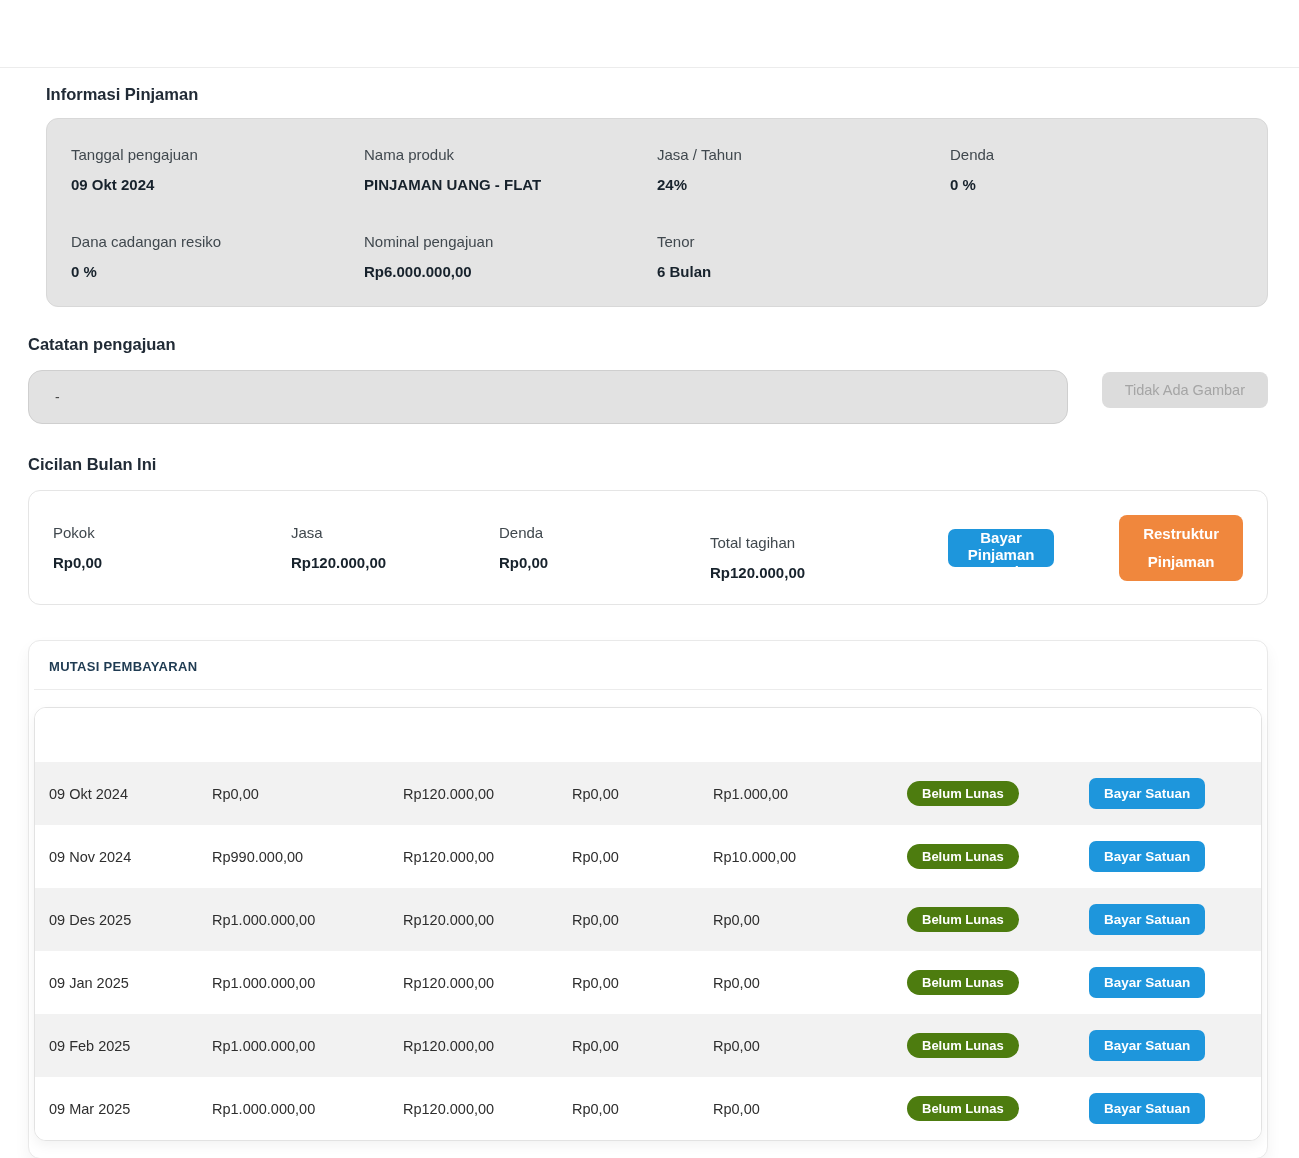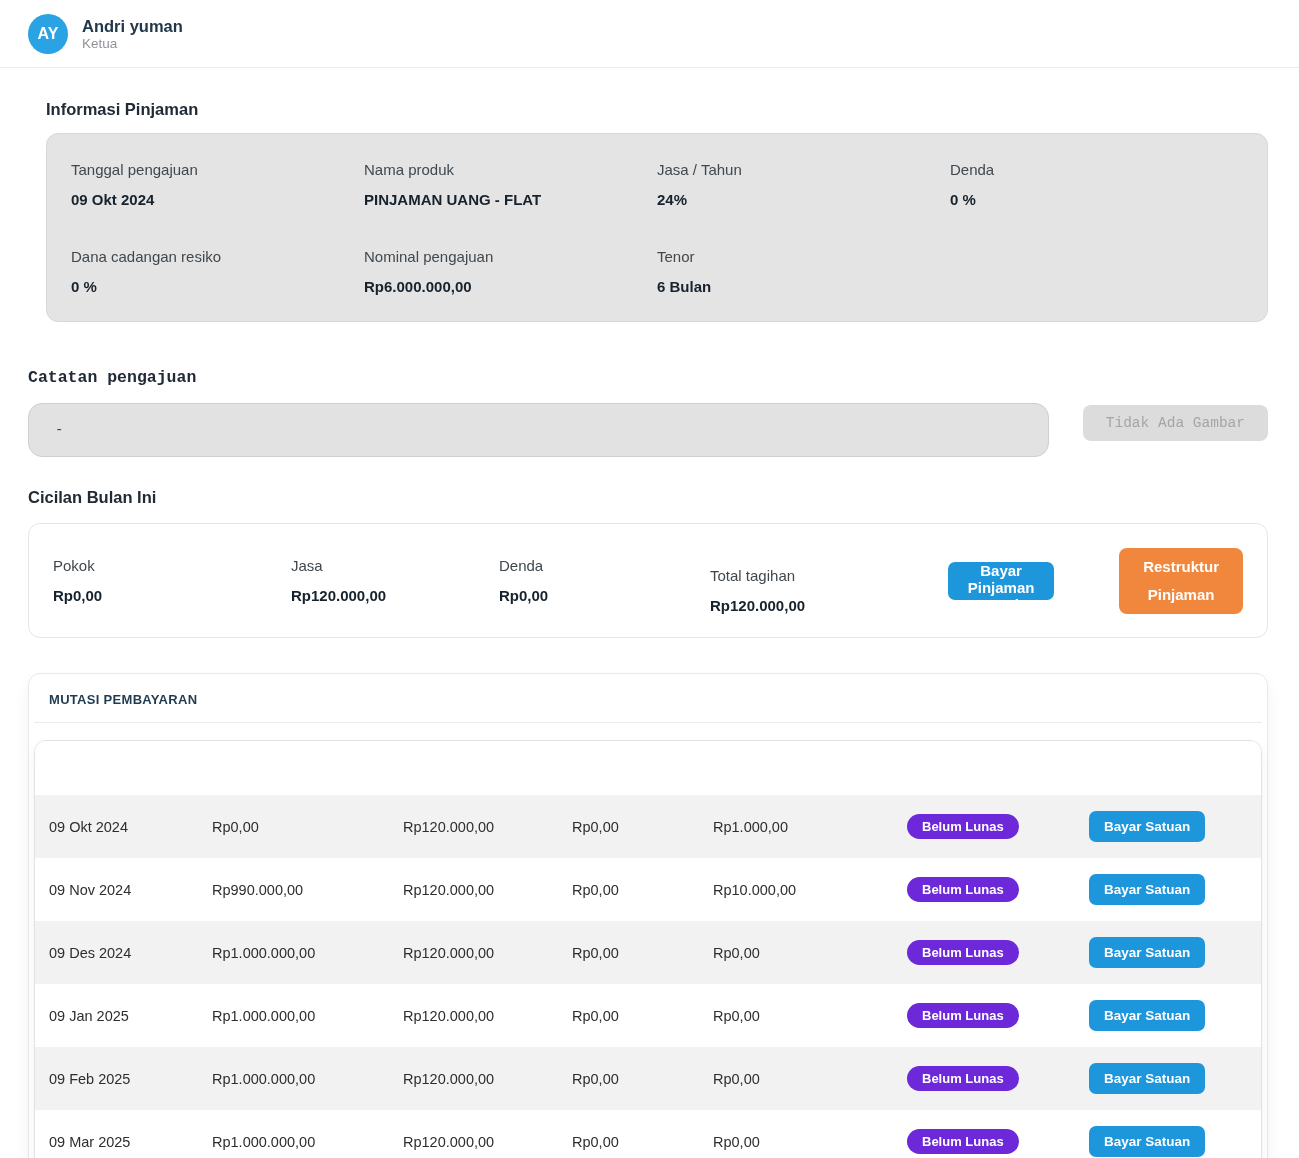--- a/index.html
+++ b/index.html
@@ -36,34 +36,34 @@
   .user-name { font-size: 16.5px; font-weight: 600; color: #22374a; line-height: 1.25; }
   .user-role { font-size: 13.5px; color: #8f9499; }
 
   
   .content { padding: 0 31px 0 28px; }
   .section-title { font-size: 16.5px; font-weight: 600; color: #212b36; }
   .field-label { font-size: 15px; color: #40484e; margin-bottom: 13px; }
   .field-value { font-size: 15px; font-weight: 700; color: #17222c; }
 
   
-  .sec-info { margin-top: 32px; padding-left: 18px; }
+  .sec-info { margin-top: 17px; padding-left: 18px; }
   .info-card {
     margin-top: 14px;
     background: #e4e4e4;
     border: 1px solid #d8d8d8;
     border-radius: 12px;
     padding: 27px 24px 26px;
     display: grid;
     grid-template-columns: repeat(4, 1fr);
     row-gap: 40px;
   }
 
   
-  .sec-catatan { margin-top: 46px; font-family: Liberation Mono, monospace; }
+  .sec-catatan { margin-top: 28px; }
   .catatan-row { display: flex; align-items: flex-start; gap: 34px; margin-top: 16px; }
   .catatan-box {
     flex: 1;
     height: 54px;
     background: #e2e2e2;
     border: 1px solid #cfcfcf;
     border-radius: 14px;
     display: flex; align-items: center;
     padding: 0 26px;
     font-size: 14px; color: #4a4a4a;
@@ -158,21 +158,21 @@
     align-items: center;
     height: 63px;
     padding: 0 14px;
     font-size: 14.5px;
     color: #2e2e2e;
     background: #fff;
   }
   .t-row.alt { background: #f2f2f2; }
   .status-badge {
     justify-self: start;
-    background: #6d28d9;
+    background: #4d7c0f;
     color: #fff;
     font-size: 13px;
     font-weight: 700;
     padding: 5px 15px;
     border-radius: 14px;
     white-space: nowrap;
   }
   .btn-pay-single {
     justify-self: start;
     background: #1e96dc;
@@ -184,27 +184,20 @@
     font-weight: 700;
     padding: 8px 15px;
     cursor: pointer;
     white-space: nowrap;
   }
 </style>
 </head>
 <body>
 
 <div class="topbar">
-  <div class="user-block">
-    <div class="avatar">AY</div>
-    <div>
-      <div class="user-name">Andri yuman</div>
-      <div class="user-role">Ketua</div>
-    </div>
-  </div>
 </div>
 
 <div class="content">
 
   <div class="sec-info">
     <div class="section-title">Informasi Pinjaman</div>
     <div class="info-card">
       <div>
         <div class="field-label">Tanggal pengajuan</div>
         <div class="field-value">09 Okt 2024</div>
@@ -288,21 +281,21 @@
           <div class="t-row">
     <div>09 Nov 2024</div>
     <div>Rp990.000,00</div>
     <div>Rp120.000,00</div>
     <div>Rp0,00</div>
     <div>Rp10.000,00</div>
     <div class="status-badge">Belum Lunas</div>
     <button class="btn-pay-single">Bayar Satuan</button>
   </div>
           <div class="t-row alt">
-    <div>09 Des 2024</div>
+    <div>09 Des 2025</div>
     <div>Rp1.000.000,00</div>
     <div>Rp120.000,00</div>
     <div>Rp0,00</div>
     <div>Rp0,00</div>
     <div class="status-badge">Belum Lunas</div>
     <button class="btn-pay-single">Bayar Satuan</button>
   </div>
           <div class="t-row">
     <div>09 Jan 2025</div>
     <div>Rp1.000.000,00</div>

